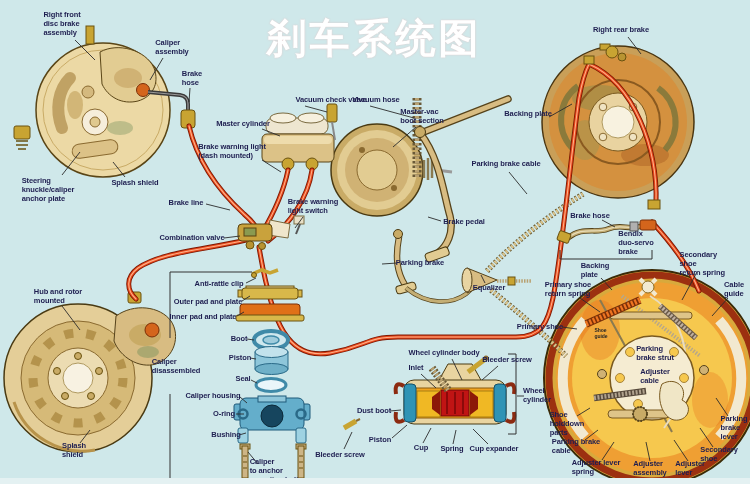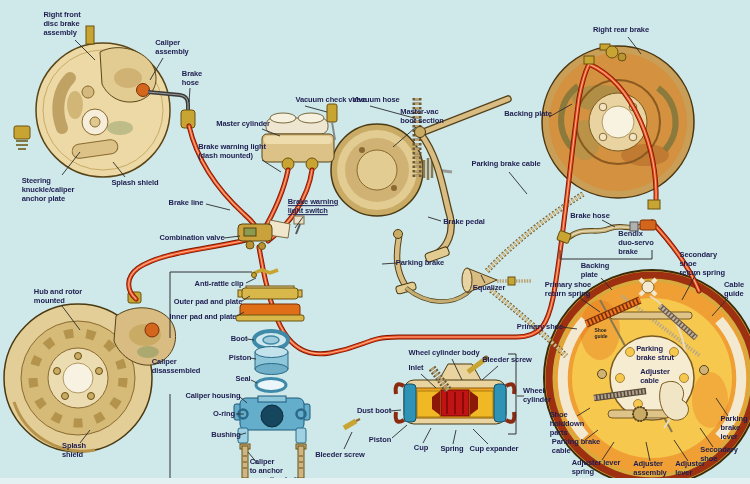--- a/index.html
+++ b/index.html
@@ -331,20 +331,21 @@
       <line x1="498" y1="366" x2="482" y2="380" stroke="#2b2b2b" stroke-width="0.9"></line>
       <line x1="421" y1="374" x2="436" y2="388" stroke="#2b2b2b" stroke-width="0.9"></line>
       <line x1="390" y1="411" x2="401" y2="410" stroke="#2b2b2b" stroke-width="0.9"></line>
       <line x1="392" y1="438" x2="407" y2="425" stroke="#2b2b2b" stroke-width="0.9"></line>
       <line x1="423" y1="443" x2="431" y2="428" stroke="#2b2b2b" stroke-width="0.9"></line>
       <line x1="453" y1="444" x2="456" y2="430" stroke="#2b2b2b" stroke-width="0.9"></line>
       <line x1="488" y1="444" x2="473" y2="429" stroke="#2b2b2b" stroke-width="0.9"></line>
       <line x1="524" y1="396" x2="517" y2="396" stroke="#2b2b2b" stroke-width="0.9"></line>
     </svg>
 
+<div id="title" style="color: rgb(255, 255, 255); left: 374px; top: 38px;">刹车系统图</div>
 
 <div id="labels">
       <div class="label" style="left: 62px; top: 24px;">Right front
 disc brake
 assembly</div>
       <div class="label" style="left: 172px; top: 48px;">Caliper
 assembly</div>
       <div class="label" style="left: 192px; top: 79px;">Brake
 hose</div>
       <div class="label" style="left: 48px; top: 190px;">Steering
@@ -353,21 +354,21 @@
       <div class="label" style="left: 135px; top: 183px;">Splash shield</div>
       <div class="label" style="left: 243px; top: 124px;">Master cylinder</div>
       <div class="label" style="left: 232px; top: 152px;">Brake warning light
 (dash mounted)</div>
       <div class="label" style="left: 186px; top: 203px;">Brake line</div>
       <div class="label" style="left: 192px; top: 238px;">Combination valve</div>
       <div class="label" style="left: 287px; top: 100px; margin-left: 44px;">Vacuum check valve</div>
       <div class="label" style="left: 376px; top: 100px;">Vacuum hose</div>
       <div class="label" style="left: 422px; top: 117px;">Master-vac
 boot section</div>
-      <div class="label" style="left: 313px; top: 207px; text-decoration: underline;">Brake warning
+      <div class="label" style="left: 313px; top: 207px;">Brake warning
 light switch</div>
       <div class="label" style="left: 464px; top: 222px;">Brake pedal</div>
       <div class="label" style="left: 420px; top: 263px;">Parking brake</div>
       <div class="label" style="left: 506px; top: 164px;">Parking brake cable</div>
       <div class="label" style="left: 489px; top: 288px;">Equalizer</div>
       <div class="label" style="left: 621px; top: 30px;">Right rear brake</div>
       <div class="label" style="left: 528px; top: 114px;">Backing plate</div>
       <div class="label" style="left: 590px; top: 216px;">Brake hose</div>
       <div class="label" style="left: 636px; top: 243px;">Bendix
 duo-servo

